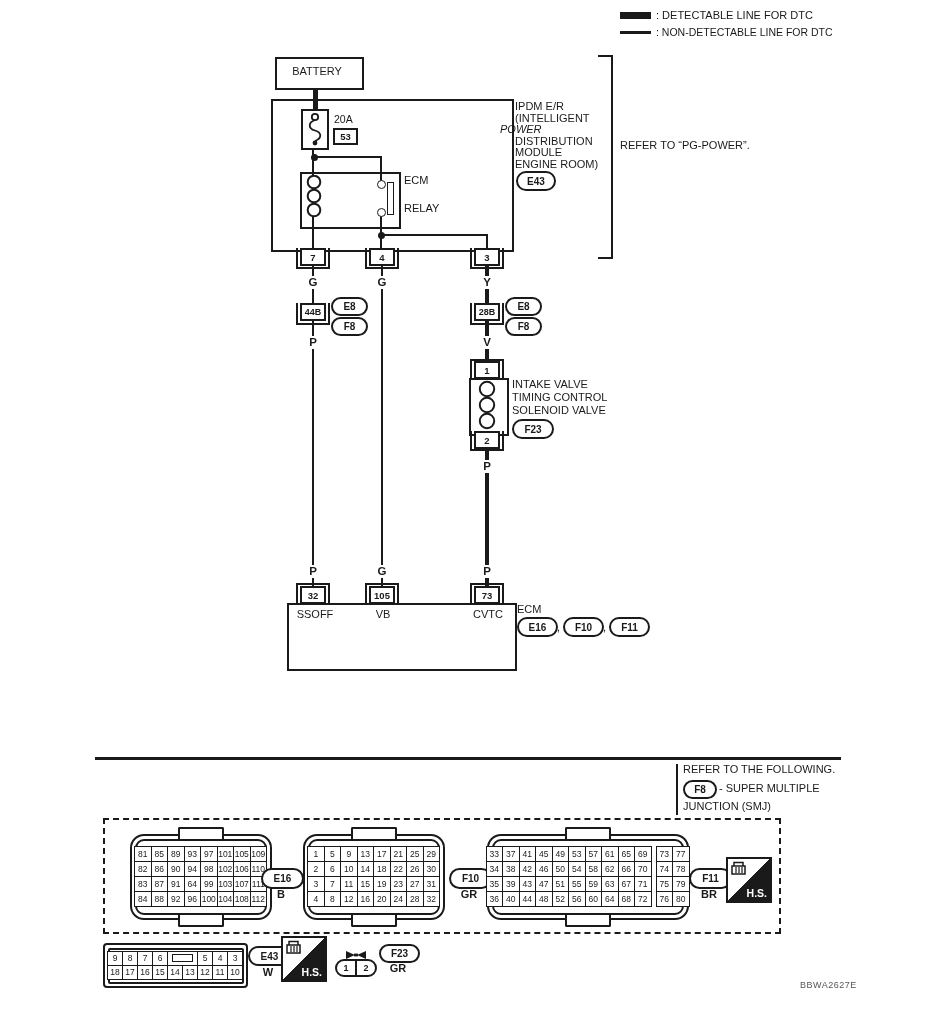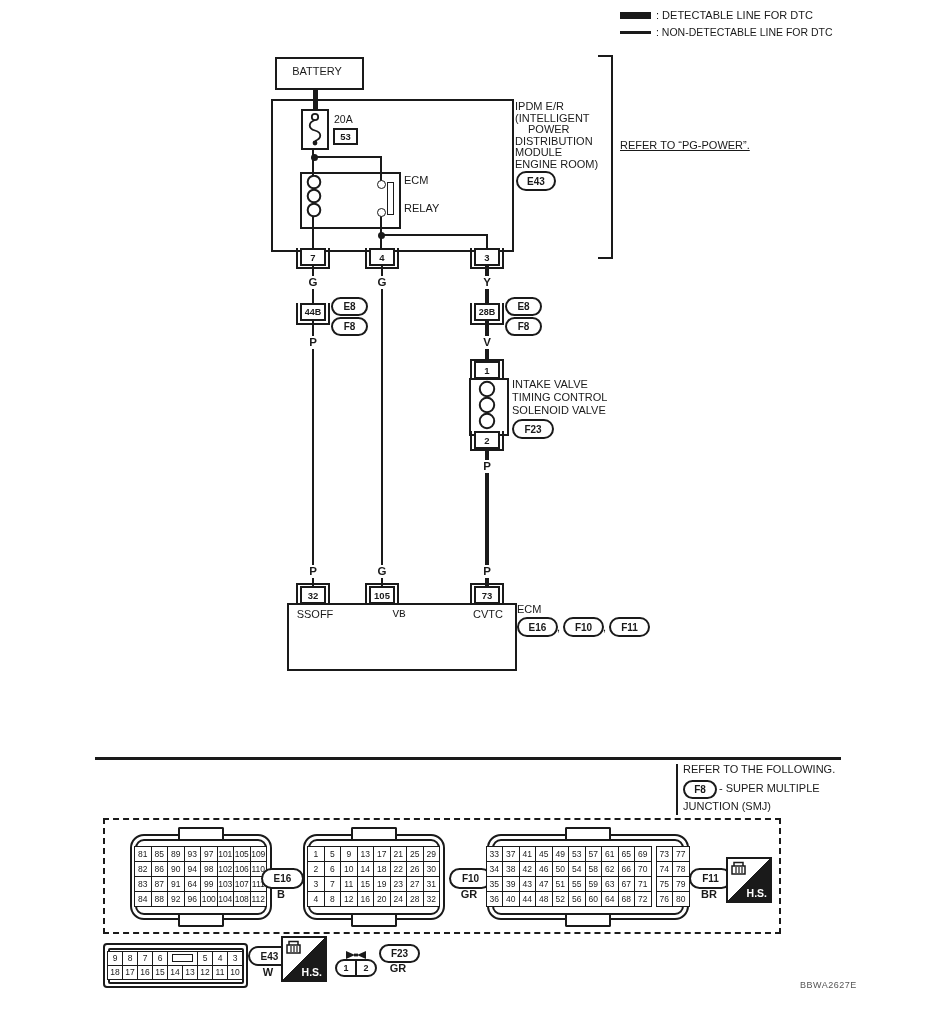--- a/index.html
+++ b/index.html
@@ -104,28 +104,28 @@
     <circle cx="13" cy="35" r="6.3" fill="#fff" stroke="#1a1a1a" stroke-width="2"></circle>
   </svg>
   <div class="cir" style="left:377px;top:180px;"></div>
   <div class="cir" style="left:377px;top:208px;"></div>
   <div class="cbar" style="left:387px;top:182px;"></div>
   <div class="lbl" style="left:404px;top:174px;">ECM</div>
   <div class="lbl" style="left:404px;top:202px;text-align:right;">RELAY</div>
 
   <div class="lbl" style="left:515px;top:100px;">IPDM E/R</div>
   <div class="lbl" style="left:515px;top:111.5px;">(INTELLIGENT</div>
-  <div class="lbl" style="left:528px;top:123px;">POWER</div>
+  <div class="lbl" style="left:500px;top:123px;font-style:italic;">POWER</div>
   <div class="lbl" style="left:515px;top:134.5px;">DISTRIBUTION</div>
   <div class="lbl" style="left:515px;top:146px;">MODULE</div>
   <div class="lbl" style="left:515px;top:157.5px;">ENGINE ROOM)</div>
   <div class="oval" style="left:516px;top:171px;width:36px;height:16px;">E43</div>
 
   <div class="bracket" style="left:598px;top:55px;width:13px;height:200px;"></div>
-  <div class="lbl" style="left:620px;top:139px;text-decoration:underline;">REFER TO “PG-POWER”.</div>
+  <div class="lbl" style="left:620px;top:139px;">REFER TO “PG-POWER”.</div>
 
   <div class="term open-top" style="left:296px;top:248px;">
     <div class="flange"></div>
     <div class="tnum">7</div>
   </div>
   <div class="term open-top" style="left:365px;top:248px;">
     <div class="flange"></div>
     <div class="tnum">4</div>
   </div>
   <div class="term open-top" style="left:470px;top:248px;">
@@ -183,21 +183,21 @@
   <div class="term open-bottom" style="left:365px;top:583px;">
     <div class="flange"></div>
     <div class="tnum">105</div>
   </div>
   <div class="term open-bottom" style="left:470px;top:583px;">
     <div class="flange"></div>
     <div class="tnum">73</div>
   </div>
   <div class="box" style="left:287px;top:603px;width:226px;height:64px;"></div>
   <div class="lbl ctr" style="left:315px;top:608px;">SSOFF</div>
-  <div class="lbl ctr" style="left:399px;top:608px;font-family:Liberation Mono, monospace;">VB</div>
+  <div class="lbl ctr" style="left:383px;top:608px;">VB</div>
   <div class="lbl ctr" style="left:488px;top:608px;">CVTC</div>
   <div class="lbl" style="left:517px;top:603px;">ECM</div>
   <div class="oval" style="left:517px;top:617px;width:37px;height:16px;">E16</div>
   <div class="lbl" style="left:557px;top:621px;">,</div>
   <div class="oval" style="left:563px;top:617px;width:37px;height:16px;">F10</div>
   <div class="lbl" style="left:603px;top:621px;">,</div>
   <div class="oval" style="left:609px;top:617px;width:37px;height:16px;">F11</div>
 
   <div class="sep" style="left:95px;top:757px;width:746px;height:3px;"></div>
   <div class="sep" style="left:676px;top:764px;width:2px;height:51px;"></div>

